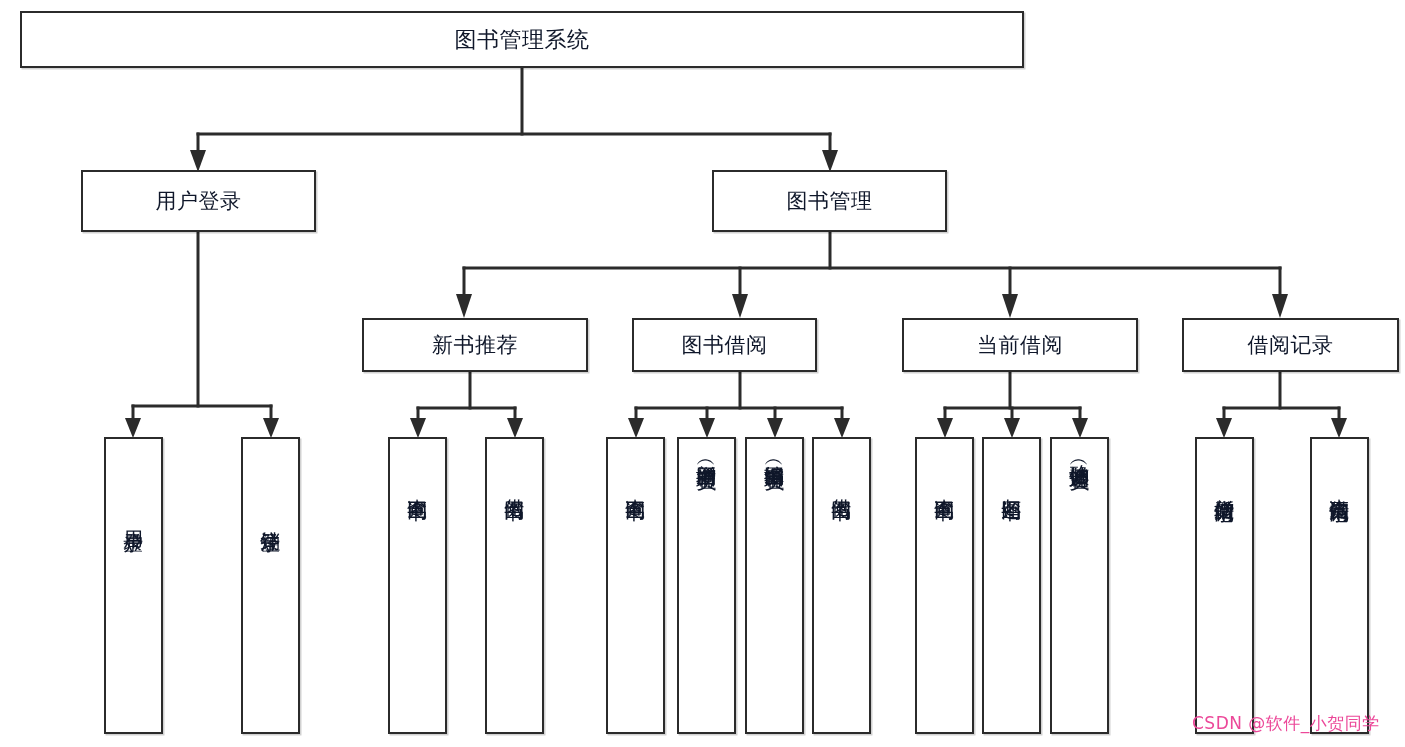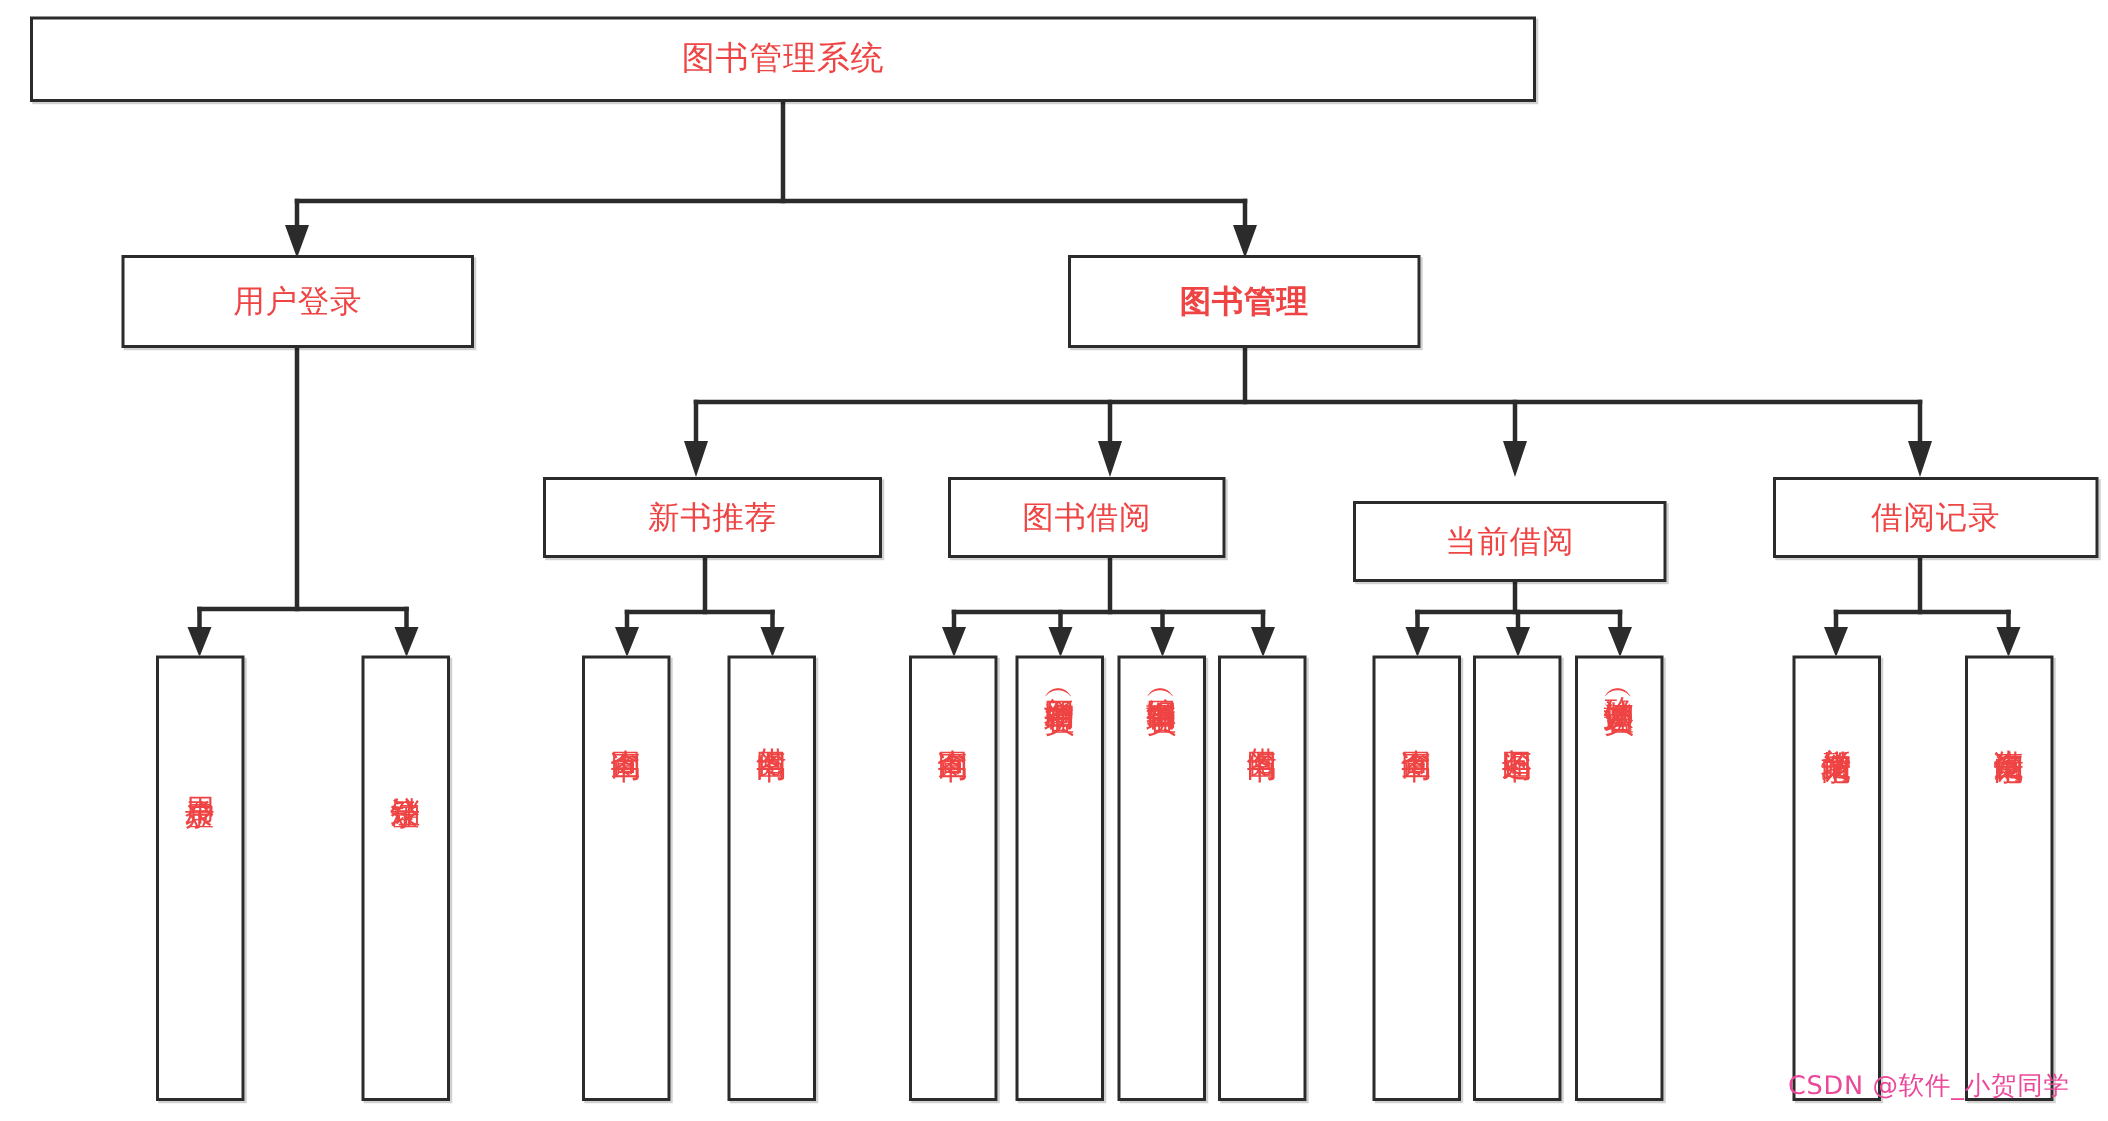--- a/index.html
+++ b/index.html
@@ -27,21 +27,21 @@
     background:#ffffff;
     border:2.5px solid #2b2b2b;
     display:flex;
     align-items:center;
     justify-content:center;
     box-shadow:1.5px 1.5px 0 rgba(0,0,0,0.18);
   }
   .node .lbl{
     font-size:21px;
     line-height:1.15;
-    color:#ef4444;
+    color:#0f172a;
     letter-spacing:0.5px;
     white-space:nowrap;
   }
   .node.root .lbl{font-size:22px;}
   .leaf{
     align-items:flex-start;
     justify-content:center;
     padding-top:8px;
   }
   .leaf .lbl{
@@ -148,33 +148,33 @@
   </svg>
 
   <div class="node root" style="left:20px; top:11px; width:1004px; height:57px;">
     <span class="lbl">图书管理系统</span>
   </div>
 
   <div class="node" style="left:81px; top:170px; width:235px; height:62px;">
     <span class="lbl">用户登录</span>
   </div>
 
-  <div class="node" style="left:712px; top:170px; width:235px; height:62px;font-weight:bold;">
+  <div class="node" style="left:712px; top:170px; width:235px; height:62px;">
     <span class="lbl">图书管理</span>
   </div>
 
   <div class="node" style="left:362px; top:318px; width:226px; height:54px;">
     <span class="lbl">新书推荐</span>
   </div>
 
   <div class="node" style="left:632px; top:318px; width:185px; height:54px;">
     <span class="lbl">图书借阅</span>
   </div>
 
-  <div class="node" style="left:902px; top:334px; width:209px; height:54px;">
+  <div class="node" style="left:902px; top:318px; width:236px; height:54px;">
     <span class="lbl">当前借阅</span>
   </div>
 
   <div class="node" style="left:1172px; top:318px; width:217px; height:54px;margin-left:10px;">
     <span class="lbl">借阅记录</span>
   </div>
 
   <div class="node leaf mid" style="left:104px; top:437px; width:59px; height:297px;">
     <span class="lbl">用户登录</span>
   </div>

